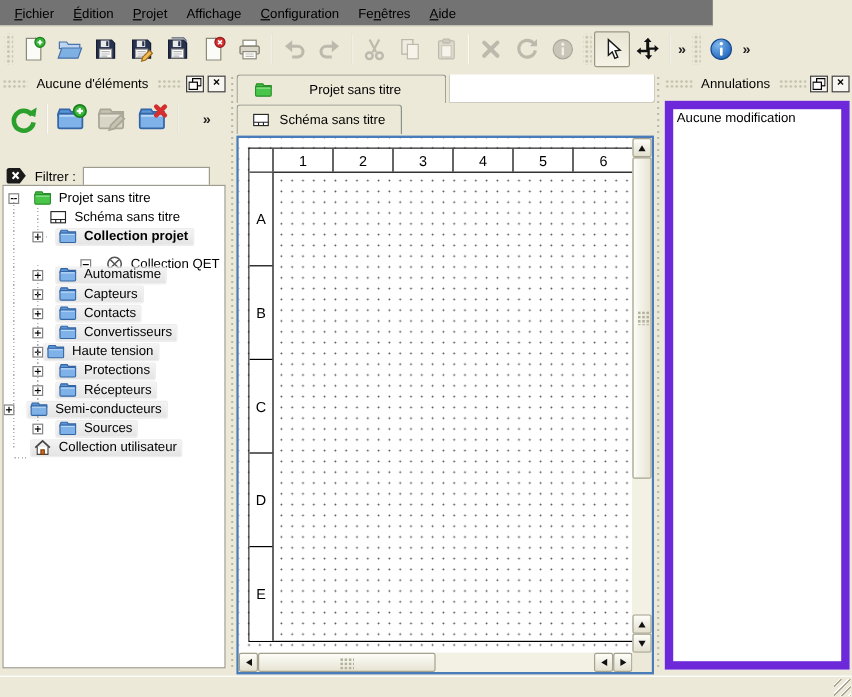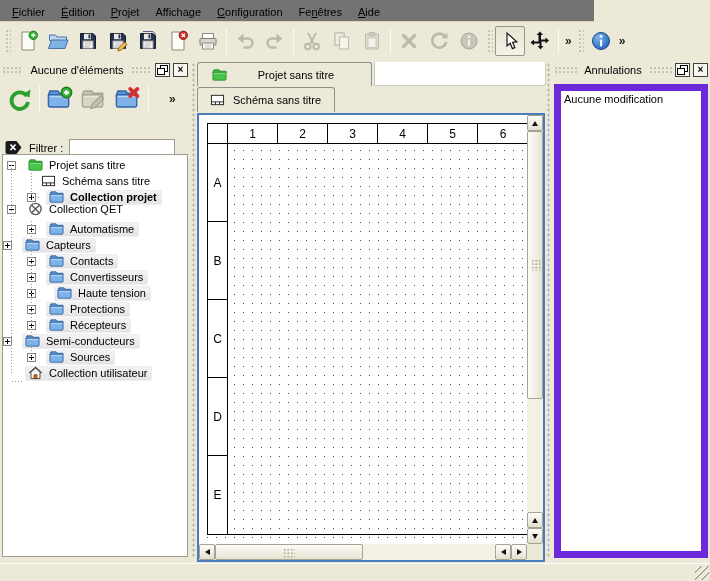--- a/index.html
+++ b/index.html
@@ -357,21 +357,21 @@
             <span class="tree-ico">
               <svg viewBox="0 0 16 15">
                 <path d="M1 4.5l1-2.5h5.5l1 1.5H15v2H1z" fill="#5a96d6" stroke="#3465a4"></path>
                 <rect x="1" y="4.5" width="14" height="8.5" rx="1" fill="#7fb2e8" stroke="#3465a4"></rect>
                 <path d="M1.8 5.8h12.4" stroke="#b8d8f6"></path>
               </svg>
             </span>
             <span>Collection projet</span>
           </span>
         </div>
-        <div class="tree-row" style="top: 46px; position: absolute; left: 0px; right: 0px; padding-left: 4px;">
+        <div class="tree-row" style="top: 57px; position: absolute; left: 0px; right: 0px; padding-left: 4px; justify-content: flex-end;">
           <span class="tree-exp"></span>
           <span class="tree-band" style="margin-left: 10px;">
             <span class="tree-ico">
               <svg viewBox="0 0 16 15">
                 <circle cx="8" cy="7.5" r="6" fill="#fff" stroke="#555" stroke-width="1.4"></circle>
                 <path d="M4.2 3.7l7.6 7.6M11.8 3.7l-7.6 7.6" stroke="#555" stroke-width="1.4"></path>
               </svg>
             </span>
             <span>Collection QET</span>
           </span>
@@ -382,21 +382,21 @@
             <span class="tree-ico">
               <svg viewBox="0 0 16 15">
                 <path d="M1 4.5l1-2.5h5.5l1 1.5H15v2H1z" fill="#5a96d6" stroke="#3465a4"></path>
                 <rect x="1" y="4.5" width="14" height="8.5" rx="1" fill="#7fb2e8" stroke="#3465a4"></rect>
                 <path d="M1.8 5.8h12.4" stroke="#b8d8f6"></path>
               </svg>
             </span>
             <span>Automatisme</span>
           </span>
         </div>
-        <div class="tree-row" style="top: 82px; position: absolute; left: 0px; right: 0px; ">
+        <div class="tree-row" style="top: 82px; position: absolute; left: 0px; right: 0px; padding-left: 24px;">
           <span class="tree-exp plus"></span>
           <span class="tree-band banded" style="margin-left: 10px;">
             <span class="tree-ico">
               <svg viewBox="0 0 16 15">
                 <path d="M1 4.5l1-2.5h5.5l1 1.5H15v2H1z" fill="#5a96d6" stroke="#3465a4"></path>
                 <rect x="1" y="4.5" width="14" height="8.5" rx="1" fill="#7fb2e8" stroke="#3465a4"></rect>
                 <path d="M1.8 5.8h12.4" stroke="#b8d8f6"></path>
               </svg>
             </span>
             <span>Capteurs</span>
@@ -423,21 +423,21 @@
                 <path d="M1 4.5l1-2.5h5.5l1 1.5H15v2H1z" fill="#5a96d6" stroke="#3465a4"></path>
                 <rect x="1" y="4.5" width="14" height="8.5" rx="1" fill="#7fb2e8" stroke="#3465a4"></rect>
                 <path d="M1.8 5.8h12.4" stroke="#b8d8f6"></path>
               </svg>
             </span>
             <span>Convertisseurs</span>
           </span>
         </div>
         <div class="tree-row" style="top: 130px; position: absolute; left: 0px; right: 0px; padding-left: 24px;">
           <span class="tree-exp plus"></span>
-          <span class="tree-band banded" style="margin-left: 18px;">
+          <span class="tree-band banded" style="margin-left: 0;">
             <span class="tree-ico">
               <svg viewBox="0 0 16 15">
                 <path d="M1 4.5l1-2.5h5.5l1 1.5H15v2H1z" fill="#5a96d6" stroke="#3465a4"></path>
                 <rect x="1" y="4.5" width="14" height="8.5" rx="1" fill="#7fb2e8" stroke="#3465a4"></rect>
                 <path d="M1.8 5.8h12.4" stroke="#b8d8f6"></path>
               </svg>
             </span>
             <span>Haute tension</span>
           </span>
         </div>

